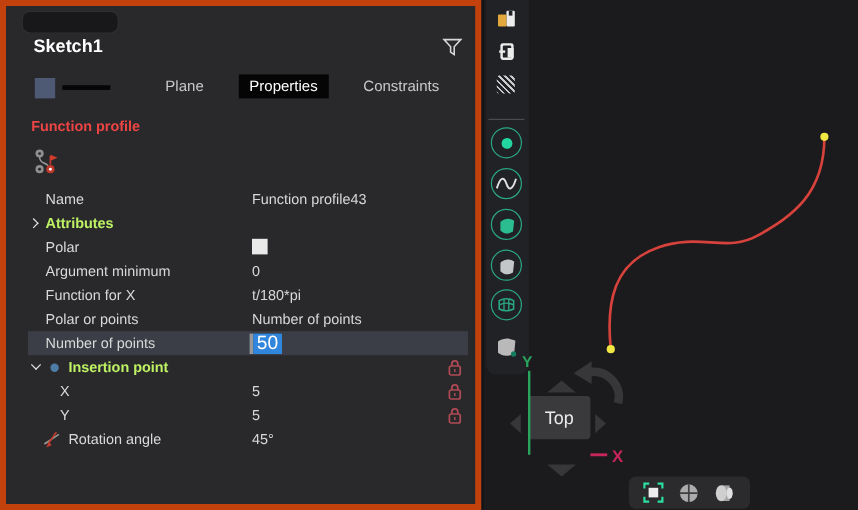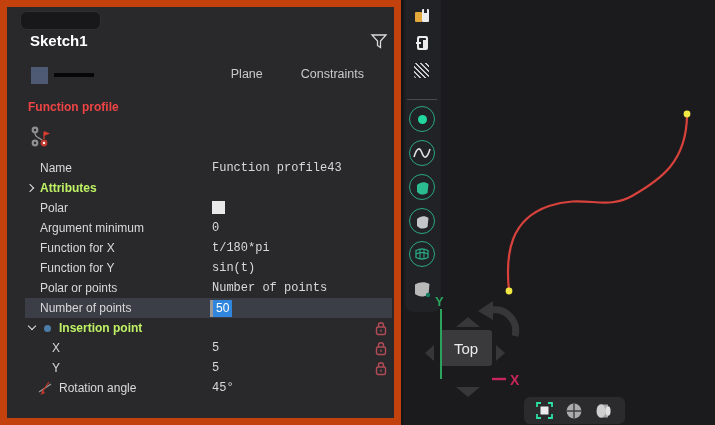--- a/index.html
+++ b/index.html
@@ -2,51 +2,51 @@
 <html><head>
 <meta charset="utf-8">
 <style>
   * { margin:0; padding:0; box-sizing:border-box; }
   body { background:#000; }
   #app { position:relative; width:715px; height:425px; background:#141416;
          font-family:"Liberation Sans", sans-serif; overflow:hidden; }
 
   
   .panel { position:absolute; left:0; top:0; width:401px; height:425px;
-           background:#29292c; border:7px solid #c2410c; }
+           background:#29292c; border:5px solid #c2410c; }
   .pill { position:absolute; left:13px; top:4px; width:81px; height:19px;
           background:#18181a; border:1px solid #2f2f32; border-radius:7px; }
   .title { position:absolute; left:23px; top:25px; font-size:15px; font-weight:bold; color:#ffffff; }
   .funnel { position:absolute; left:363px; top:26px; width:18px; height:18px; }
   .swatch { position:absolute; left:24px; top:60px; width:17px; height:17px; background:#4e5a74; }
   .linepreview { position:absolute; left:47px; top:66px; width:40px; height:4px; background:#060607; }
   .tabs { position:absolute; right:21px; top:57px; display:flex; gap:20px;
           font-size:12.5px; color:#c9c9c9; }
   .tab { padding:3px 9px; cursor:default; }
   .tab.active { background:#050505; color:#ffffff; }
   .section-title { position:absolute; left:21px; top:93px; font-size:12px; font-weight:bold; color:#ef4444; }
   .profile-icon { position:absolute; left:23px; top:118px; }
 
   .rows { position:absolute; left:0; top:151px; width:399px; }
   .prow { position:relative; height:20px; }
   .prow .lbl { position:absolute; left:33px; top:3px; font-size:12px; color:#d9d9d9; white-space:nowrap; }
-  .prow .val { position:absolute; left:205px; top:3px; font-size:12px; color:#d9d9d9; white-space:nowrap;font-family:Liberation Mono, monospace; }
+  .prow .val { position:absolute; left:205px; top:3px; font-size:12px; color:#d9d9d9; white-space:nowrap; }
   .prow.group .lbl { font-weight:bold; color:#bef264; }
   .prow.hl { background:linear-gradient(to right, transparent 18px, #3b3e46 18px, #3b3e46 385px, transparent 385px); }
   .chev-r { position:absolute; left:20px; top:6.5px; width:6px; height:6px;
             border-right:1.6px solid #e2e2e2; border-top:1.6px solid #e2e2e2; transform:rotate(45deg); }
   .chev-d { position:absolute; left:22px; top:5px; width:6px; height:6px;
             border-right:1.6px solid #e2e2e2; border-top:1.6px solid #e2e2e2; transform:rotate(135deg); }
   .bdot { position:absolute; left:37px; top:7px; width:7px; height:7px; border-radius:50%; background:#4d7ca6; }
   .ins-lbl { left:52px !important; }
   .xy-lbl { left:45px !important; }
   .checkbox { position:absolute; left:205px; top:3px; width:13px; height:13px; background:#e9e9e9; }
   .npfield { position:absolute; left:203px; top:1.5px; height:17px; display:flex; align-items:center; }
   .npbar { width:3px; height:17px; background:#97979a; }
-  .npsel { background:#2f86dc; color:#ffffff; font-size:12px; line-height:17px; padding:0 3px; }
+  .npsel { background:#2f86dc; color:#ffffff; font-size:16px; line-height:17px; padding:0 3px; }
   .lock { position:absolute; left:368px; top:3px; }
   .rot-icon { position:absolute; left:31px; top:3px; }
 
   
   .viewport { position:absolute; left:403px; top:0; width:312px; height:425px; background:#1b1b1d; }
   .toolstrip { position:absolute; left:405px; top:0; width:36px; height:312px;
                background:#212226; border-radius:0 0 8px 8px; }
   .tool-ico { position:absolute; left:413px; }
   .hatch { position:absolute; left:414px; top:63px; width:15px; height:15px; border-radius:2px;
            background:repeating-linear-gradient(45deg, #c9c9c9 0 1.5px, transparent 1.5px 3.6px); }
@@ -159,20 +159,21 @@
     <div class="title">Sketch1</div>
     <svg class="funnel" viewBox="0 0 18 18">
       <path d="M2,2 H16 L10.5,8 V14.5 L7.5,12.5 V8 Z" stroke="#d9d9d9" stroke-width="1.3" fill="none"></path>
     </svg>
 
     <div class="swatch"></div>
     <div class="linepreview"></div>
 
     <div class="tabs">
       <div class="tab">Plane</div>
+      <div class="tab active">Properties</div>
       <div class="tab">Constraints</div>
     </div>
 
     <div class="section-title">Function profile</div>
 
     <svg class="profile-icon" width="24" height="24">
       <path d="M5,8 C5,13 9,12 12,15" stroke="#9a9a9a" stroke-width="1.2" fill="none"></path>
       <circle cx="5" cy="5" r="3.4" fill="#8f8f8f"></circle>
         <circle cx="5" cy="5" r="1.2" fill="#2a2a2c"></circle>
       <circle cx="5" cy="18" r="3.4" fill="#8f8f8f"></circle>
@@ -204,24 +205,20 @@
         <span class="lbl">Argument minimum</span>
         <span class="val">0</span>
       </div>
 
 
       <div class="prow">
         <span class="lbl">Function for X</span>
         <span class="val">t/180*pi</span>
       </div>
 
-      <div class="prow">
-        <span class="lbl">Function for Y</span>
-        <span class="val">sin(t)</span>
-      </div>
 
       <div class="prow">
         <span class="lbl">Polar or points</span>
         <span class="val">Number of points</span>
       </div>
 
       <div class="prow hl">
         <span class="lbl">Number of points</span>
         <span class="npfield">
           <span class="npbar"></span>

